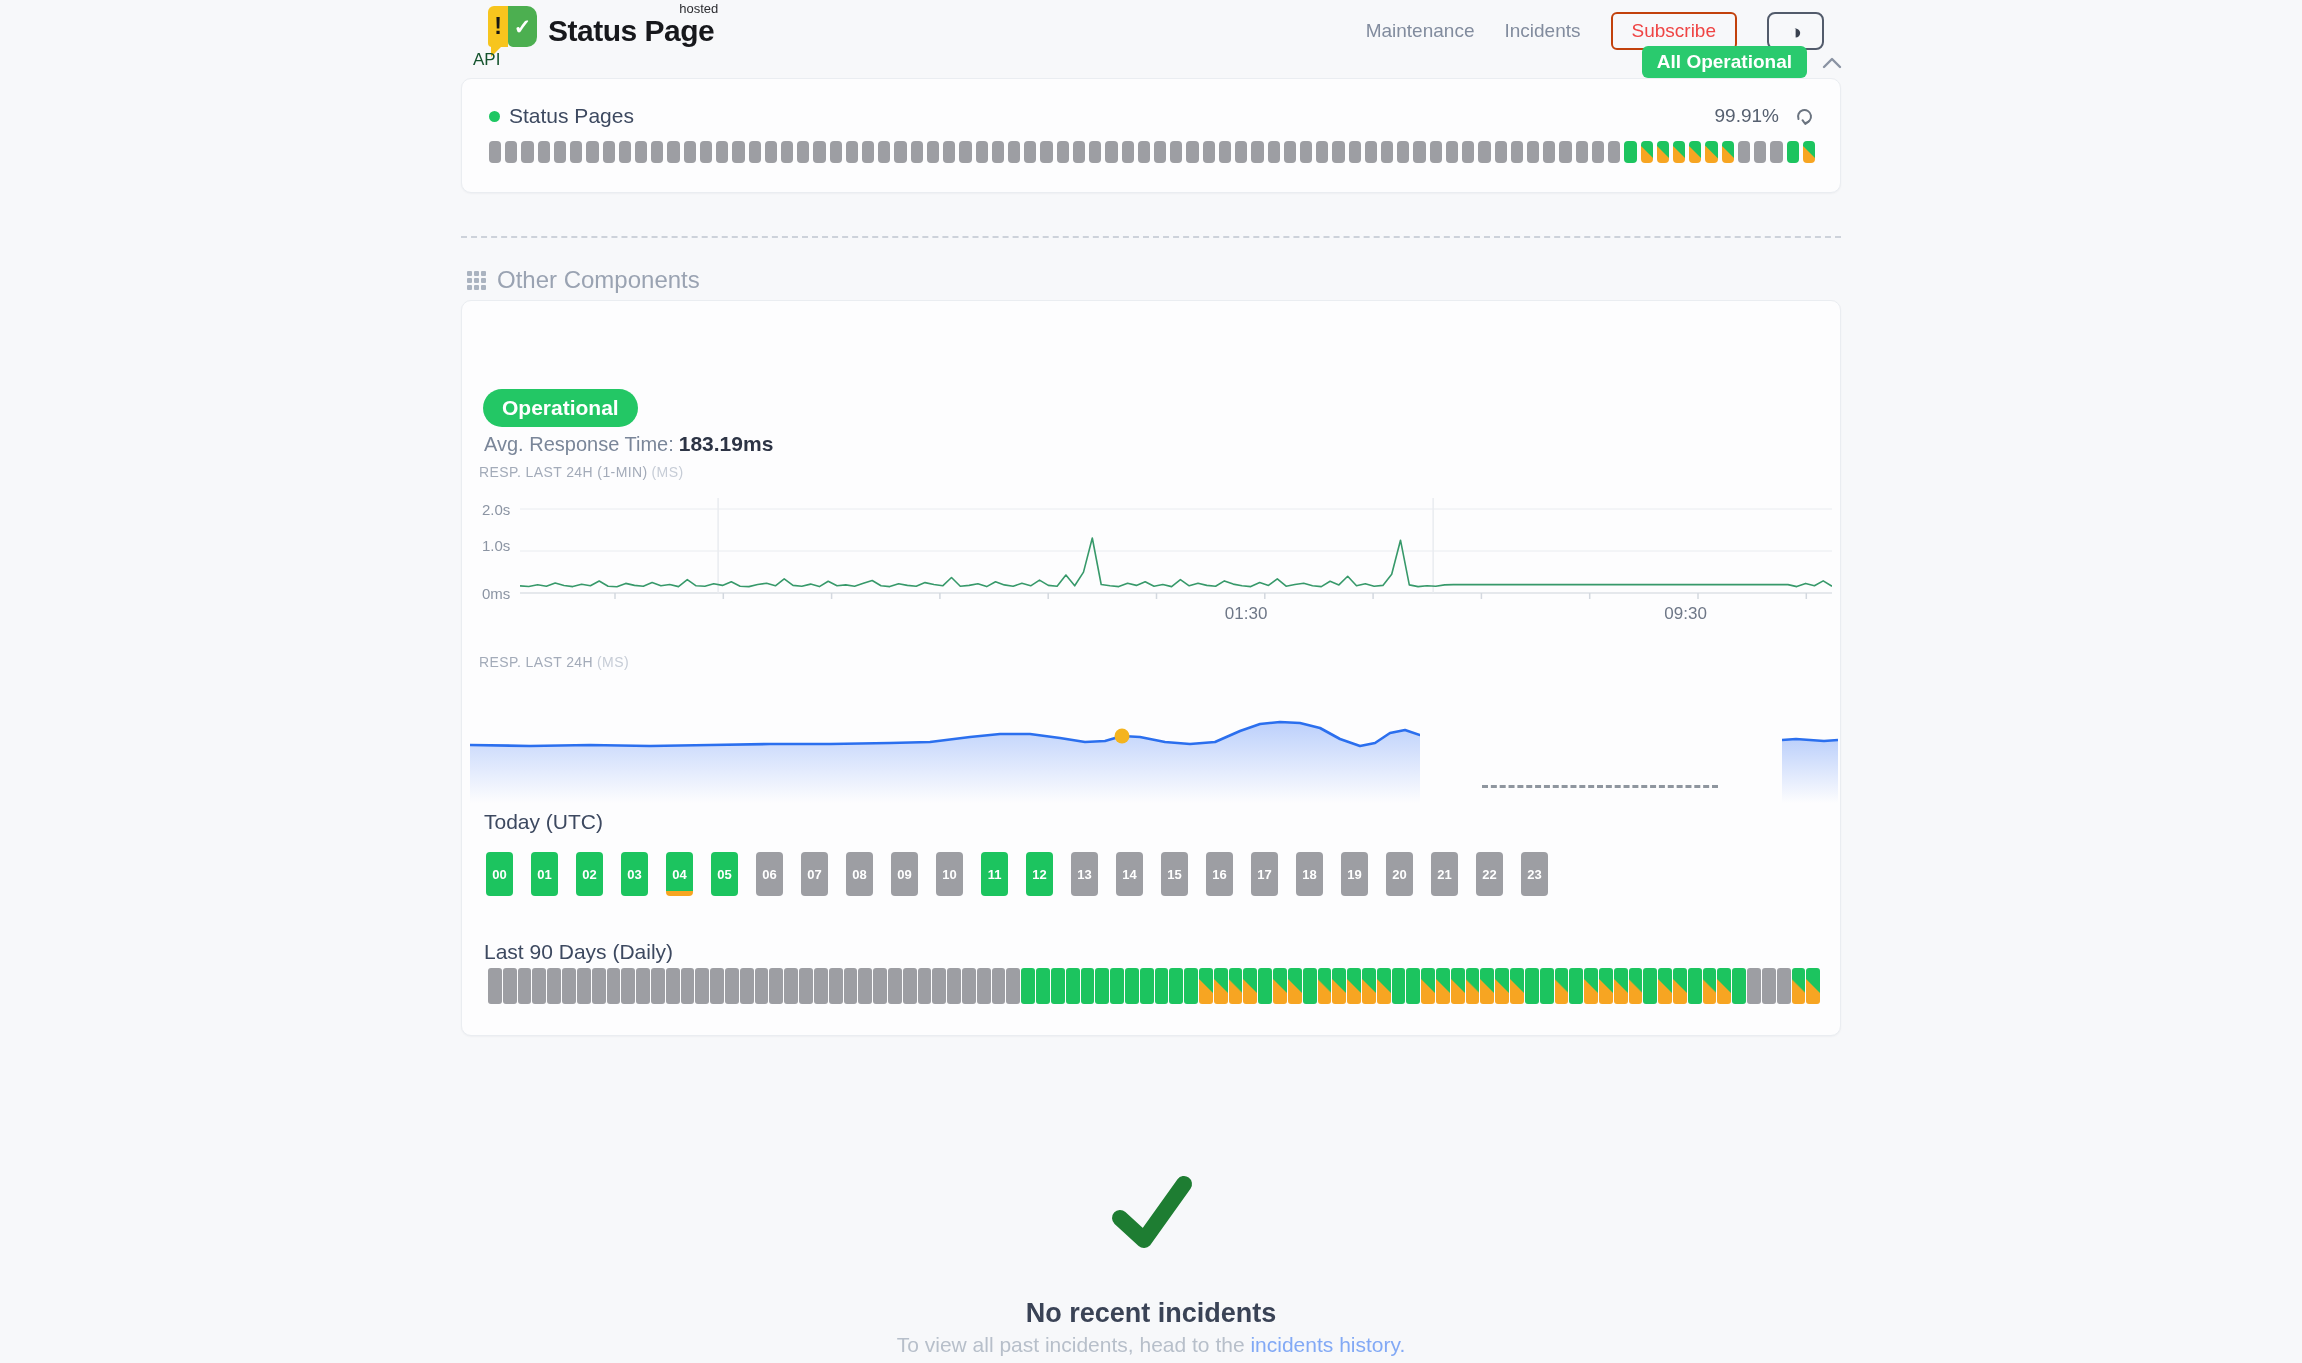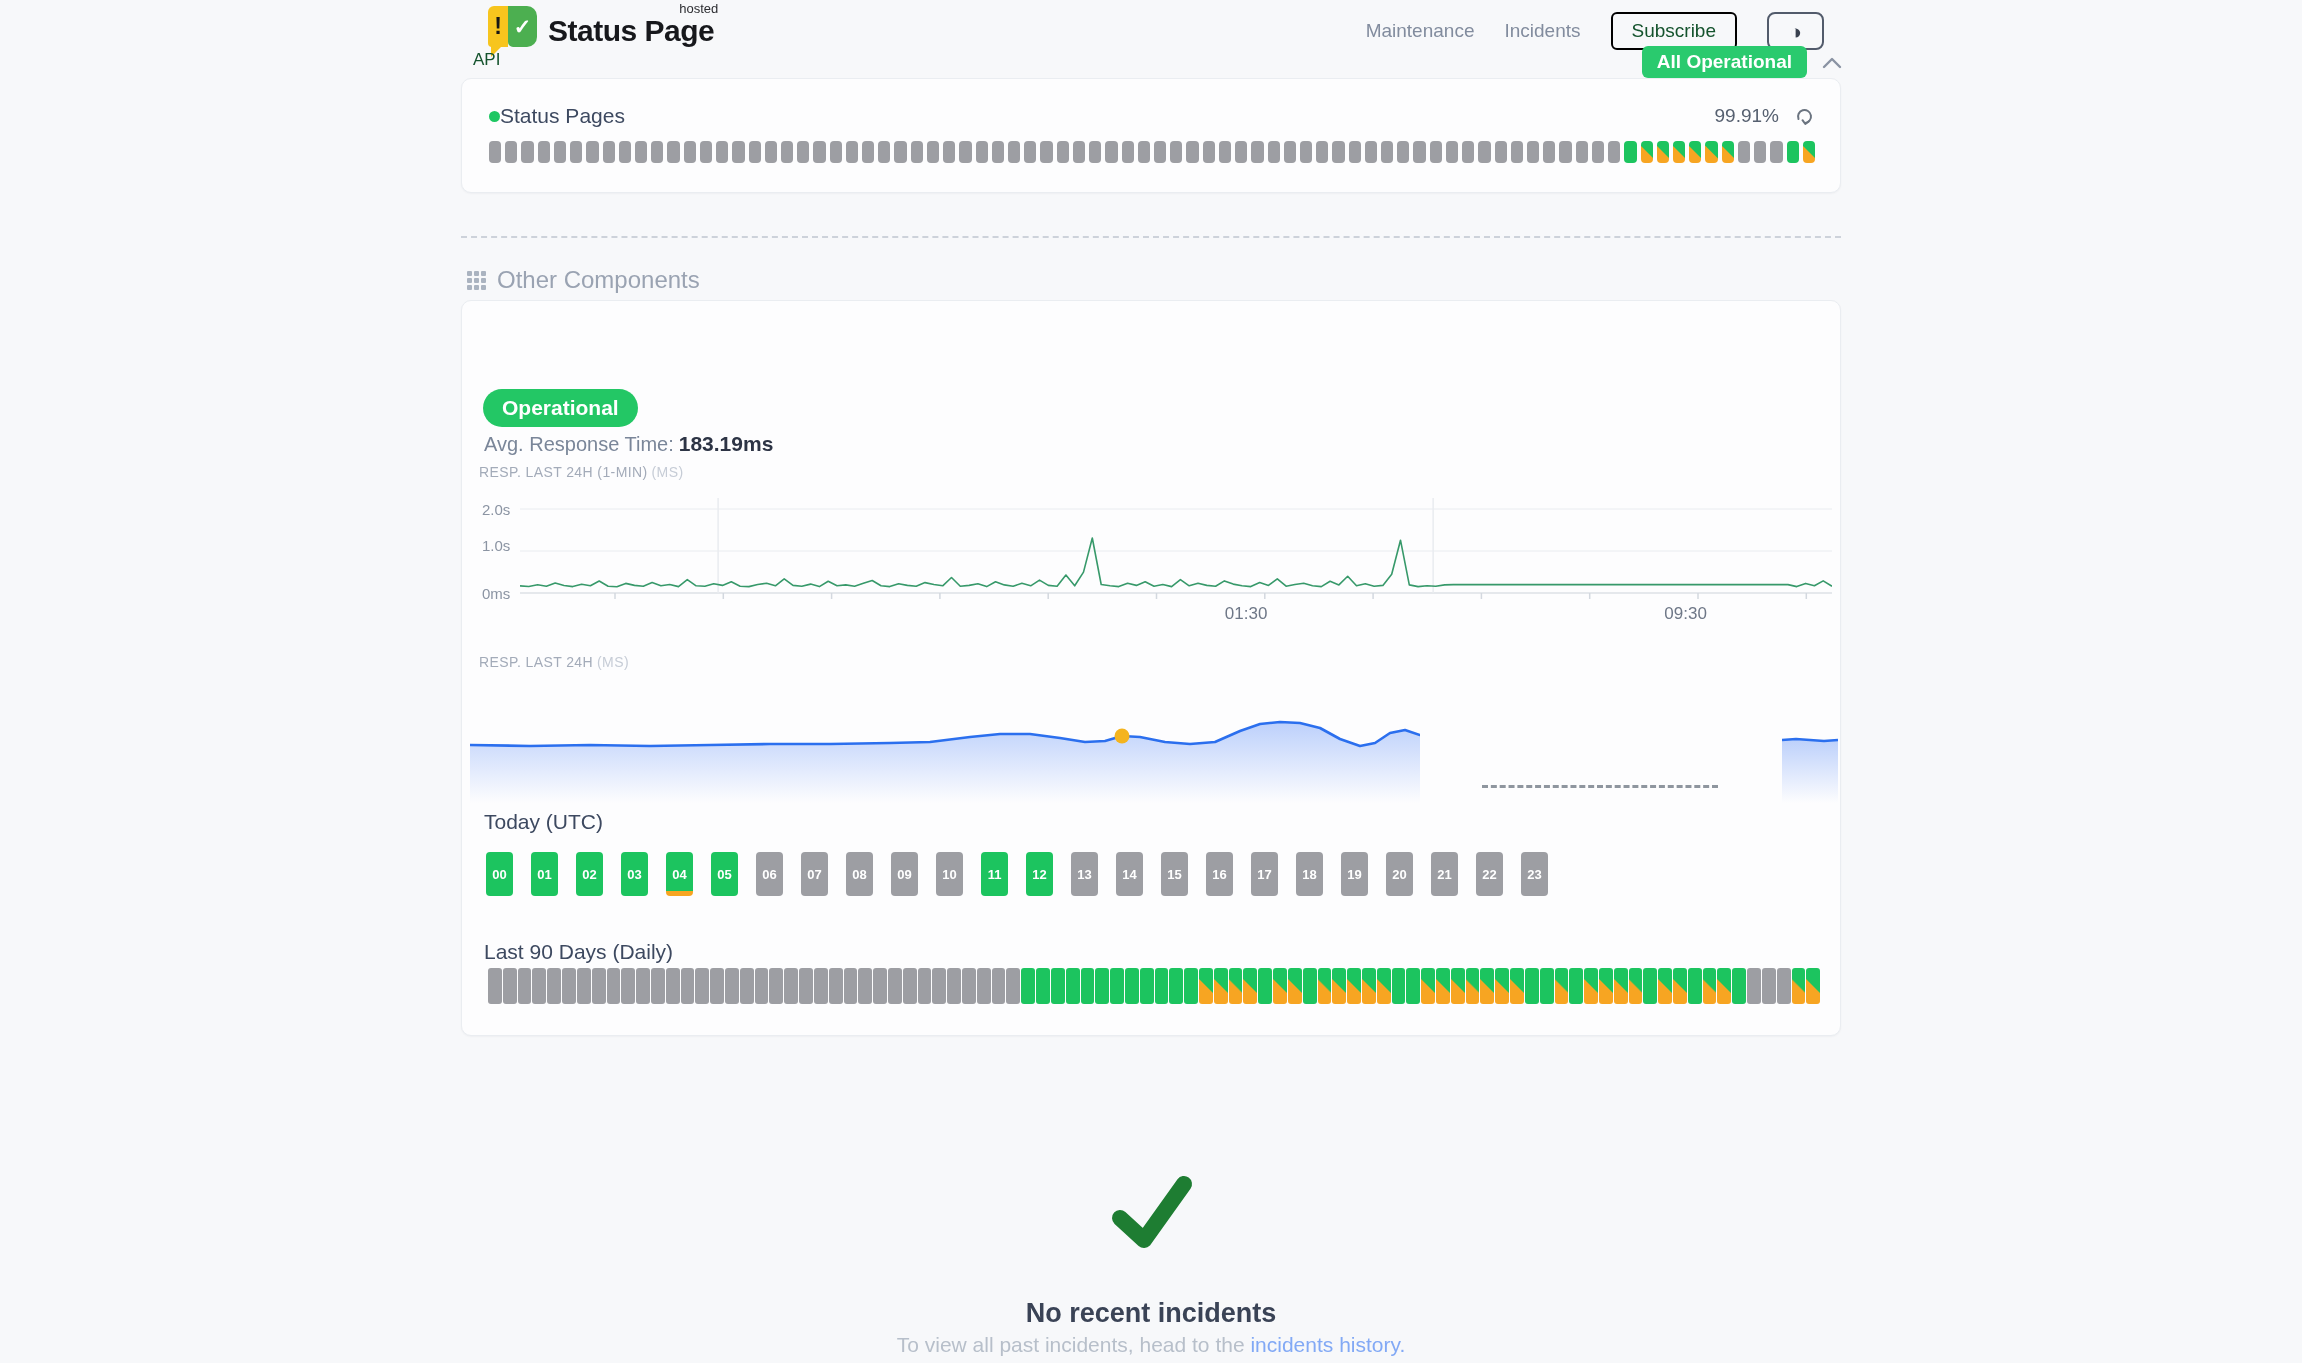--- a/index.html
+++ b/index.html
@@ -18,36 +18,36 @@
   .mark { position:relative; width:50px; height:48px; }
   .mark-left { position:absolute; left:0; top:0; width:20px; height:41px; background:#f7c51e; border-radius:6px 0 0 4px; display:flex; align-items:center; justify-content:center; color:#161616; font-weight:800; font-size:23px; }
   .mark-right { position:absolute; left:20px; top:0; width:29px; height:41px; background:#4caf50; border-radius:0 10px 10px 5px; display:flex; align-items:center; justify-content:center; color:#fff; font-weight:800; font-size:21px; }
   .mark-tail { position:absolute; left:3px; top:40px; width:0; height:0; border-top:11px solid #f7c51e; border-right:11px solid transparent; }
   .brand-text { position:relative; padding-top:8px; }
   .brand-name { font-size:30px; font-weight:700; color:#17181c; letter-spacing:-0.5px; }
   .brand-sup { position:absolute; top:-5px; right:-4px; font-size:13px; font-weight:500; color:#2c2d31; }
 
   .nav { position:absolute; top:12px; right:478px; display:flex; align-items:center; gap:30px; }
   .nav-link { font-size:19px; color:#828c9e; cursor:pointer; text-decoration:none; }
-  .btn-subscribe { background:transparent; border:2px solid #000000; color:#14532d; font-size:19px; font-family:inherit; border-radius:6px; padding:6px 19px; cursor:pointer; }
+  .btn-subscribe { background:transparent; border:2px solid #c2410c; color:#ef4444; font-size:19px; font-family:inherit; border-radius:6px; padding:6px 19px; cursor:pointer; }
   .btn-theme { background:transparent; border:2px solid #525b6b; border-radius:8px; width:57px; height:38px; display:flex; align-items:center; justify-content:center; cursor:pointer; }
   .theme-glyph { font-size:21px; color:#39414f; line-height:1; }
 
   .status-pill-row { position:absolute; top:46px; right:460px; display:flex; align-items:center; gap:15px; }
   .all-op { background:#2aca6e; color:#fff; font-size:19px; font-weight:700; padding:5px 15px; border-radius:6px; }
 
   
   .content { position:absolute; left:461px; top:0; width:1380px; }
   .section-label { position:absolute; left:12px; top:50px; font-size:17px; color:#14532d; }
   .card { position:absolute; left:0; width:1380px; background:#fdfdfe; border:1px solid #eaedf1; border-radius:10px; box-shadow:0 1px 2px rgba(16,24,40,0.04); }
   .card-api { top:78px; height:115px; }
   .card-hsp { top:300px; height:736px; }
 
   .comp-row { display:flex; justify-content:space-between; align-items:center; padding:25px 26px 0 27px; }
-  .comp-name { display:flex; align-items:center; gap:0; font-size:21px; font-weight:500; color:#3d4960; }
+  .comp-name { display:flex; align-items:center; gap:9px; font-size:21px; font-weight:500; color:#3d4960; }
   .dot { width:11px; height:11px; border-radius:50%; background:#1ec763; }
   .comp-right { display:flex; align-items:center; gap:16px; }
   .pct { font-size:19px; color:#566070; }
   .icon-btn { background:none; border:none; cursor:pointer; display:flex; align-items:center; }
   .trend-up { font-size:20px; color:#4a5568; }
 
   .ubars { position:absolute; left:27px; right:25px; top:62px; height:22px; display:flex; gap:4px; }
   .ubars .bar { flex:1; border-radius:4px; }
   .s-na { background:#9d9ea3; }
   .s-up { background:#1cc45f; }

